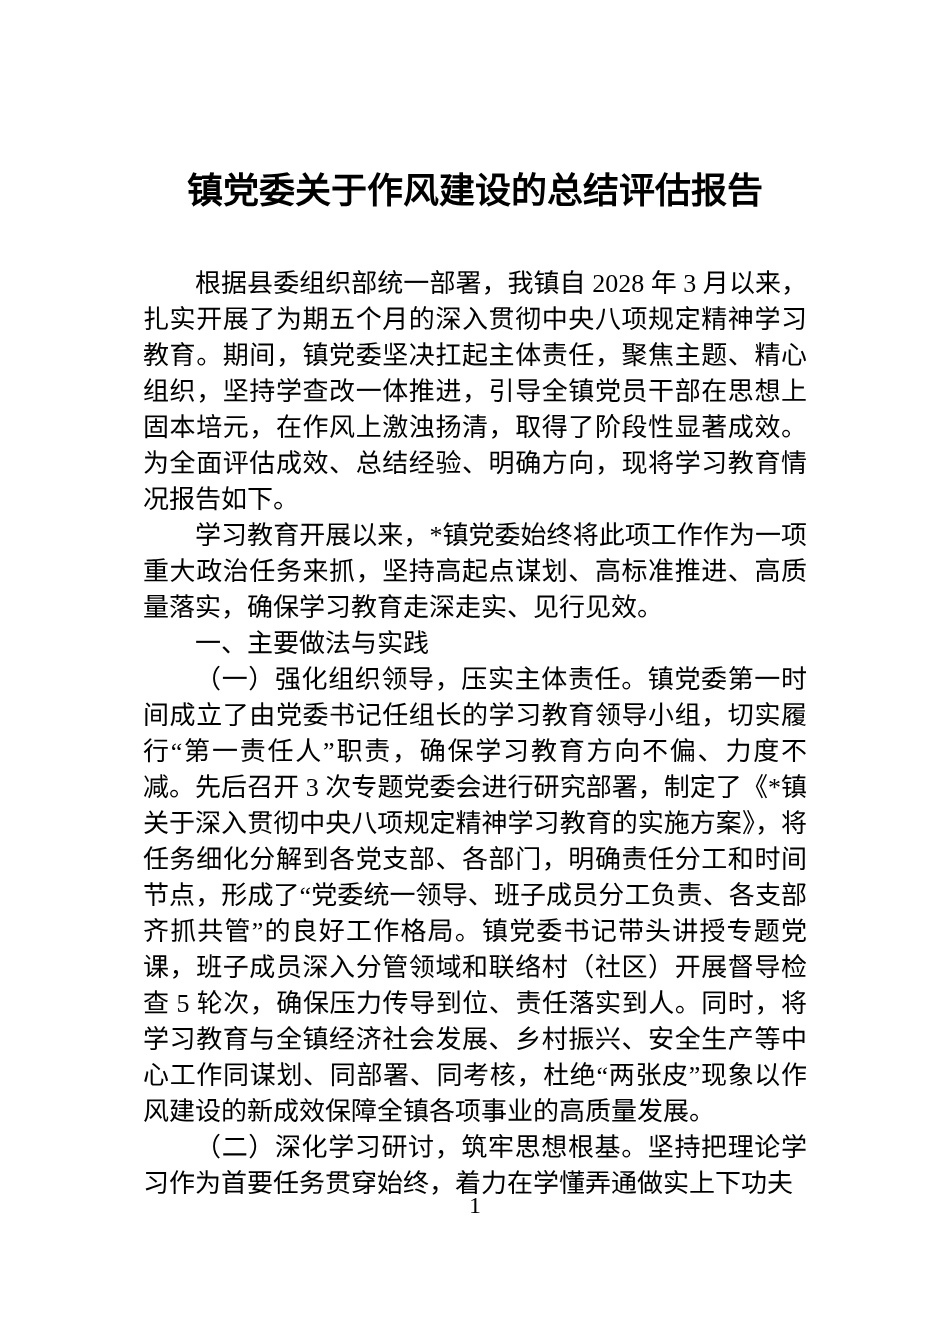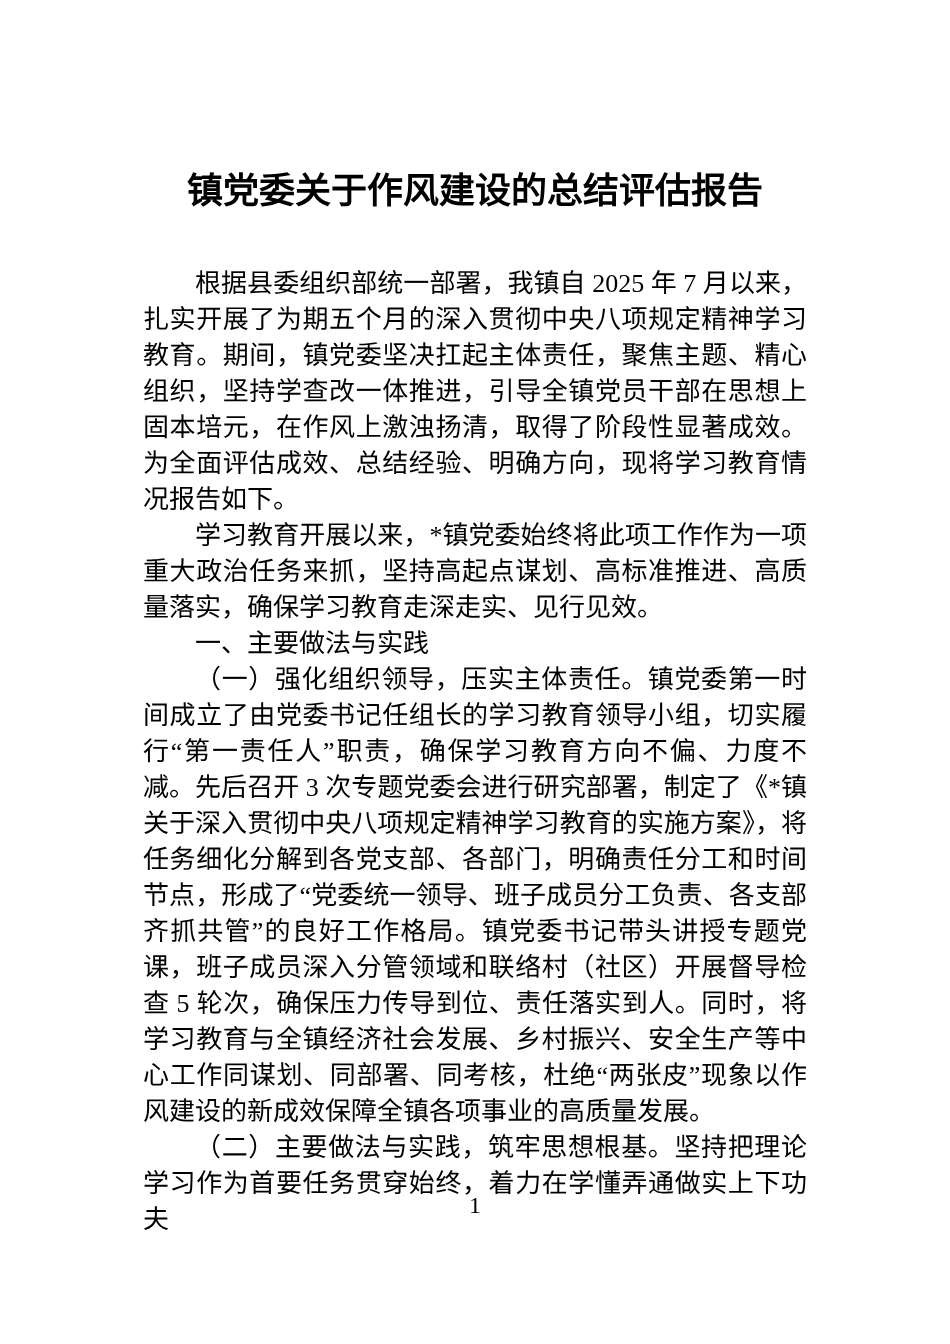--- a/index.html
+++ b/index.html
@@ -50,20 +50,20 @@
     font-size: 24px;
     line-height: 30px;
   }
 </style>
 </head>
 <body>
 
 <div class="page">
   <div class="content">
     <h1 class="doc-title">镇党委关于作风建设的总结评估报告</h1>
-    <p class="para">根据县委组织部统一部署，我镇自 2025 年 7 月以来，扎实开展了为期五个月的深入贯彻中央八项规定精神学习教育。期间，镇党委坚决扛起主体责任，聚焦主题、精心组织，坚持学查改一体推进，引导全镇党员干部在思想上固本培元，在作风上激浊扬清，取得了阶段性显著成效。为全面评估成效、总结经验、明确方向，现将学习教育情况报告如下。</p>
+    <p class="para">根据县委组织部统一部署，我镇自 2028 年 3 月以来，扎实开展了为期五个月的深入贯彻中央八项规定精神学习教育。期间，镇党委坚决扛起主体责任，聚焦主题、精心组织，坚持学查改一体推进，引导全镇党员干部在思想上固本培元，在作风上激浊扬清，取得了阶段性显著成效。为全面评估成效、总结经验、明确方向，现将学习教育情况报告如下。</p>
     <p class="para">学习教育开展以来，*镇党委始终将此项工作作为一项重大政治任务来抓，坚持高起点谋划、高标准推进、高质量落实，确保学习教育走深走实、见行见效。</p>
     <p class="para">一、主要做法与实践</p>
     <p class="para">（一）强化组织领导，压实主体责任。镇党委第一时间成立了由党委书记任组长的学习教育领导小组，切实履行“第一责任人”职责，确保学习教育方向不偏、力度不减。先后召开 3 次专题党委会进行研究部署，制定了《*镇关于深入贯彻中央八项规定精神学习教育的实施方案》，将任务细化分解到各党支部、各部门，明确责任分工和时间节点，形成了“党委统一领导、班子成员分工负责、各支部齐抓共管”的良好工作格局。镇党委书记带头讲授专题党课，班子成员深入分管领域和联络村（社区）开展督导检查 5 轮次，确保压力传导到位、责任落实到人。同时，将学习教育与全镇经济社会发展、乡村振兴、安全生产等中心工作同谋划、同部署、同考核，杜绝“两张皮”现象以作风建设的新成效保障全镇各项事业的高质量发展。</p>
-    <p class="para">（二）主要做法与实践，筑牢思想根基。坚持把理论学习作为首要任务贯穿始终，着力在学懂弄通做实上下功夫</p>
+    <p class="para">（二）深化学习研讨，筑牢思想根基。坚持把理论学习作为首要任务贯穿始终，着力在学懂弄通做实上下功夫</p>
   </div>
   <div class="page-number">1</div>
 </div>
 
 </body></html>

